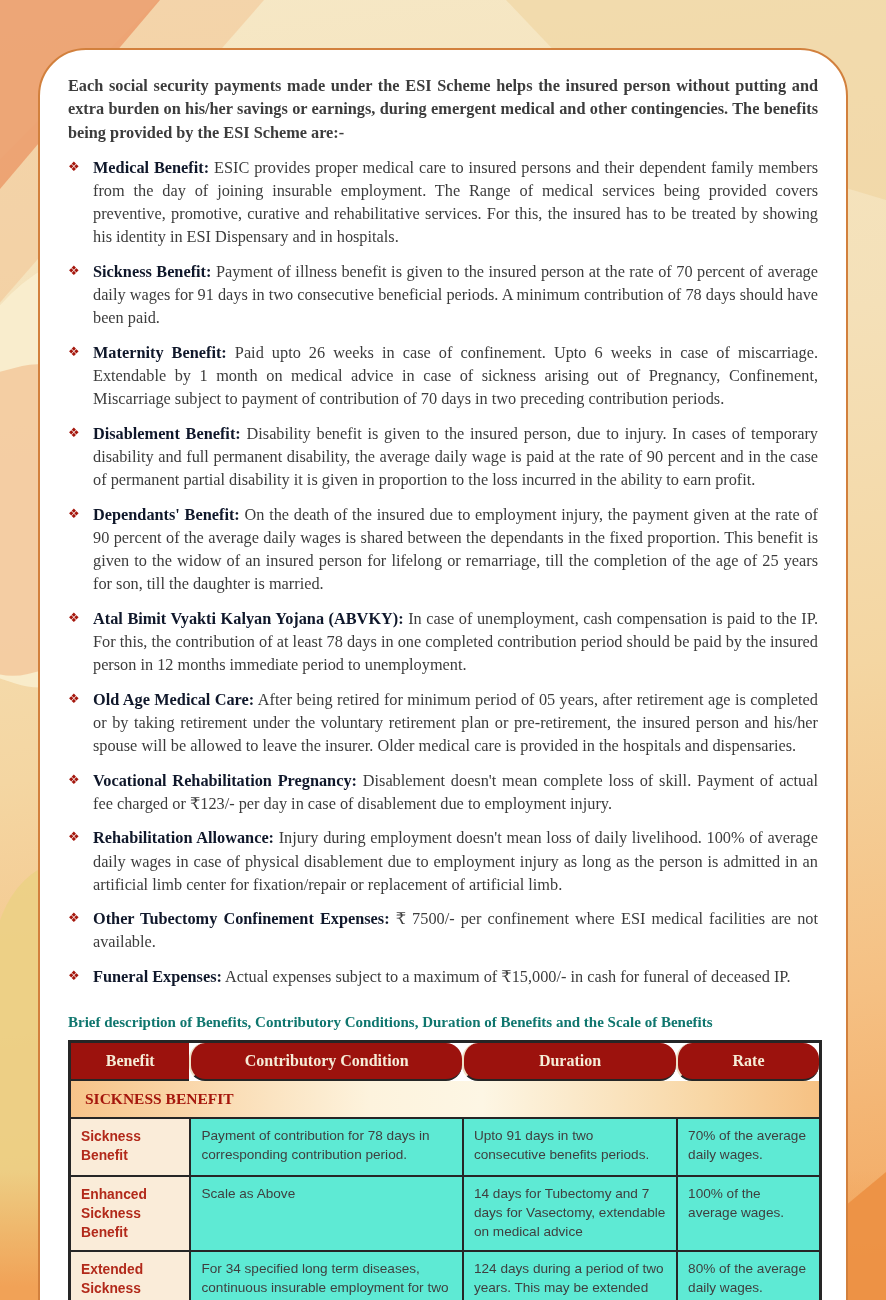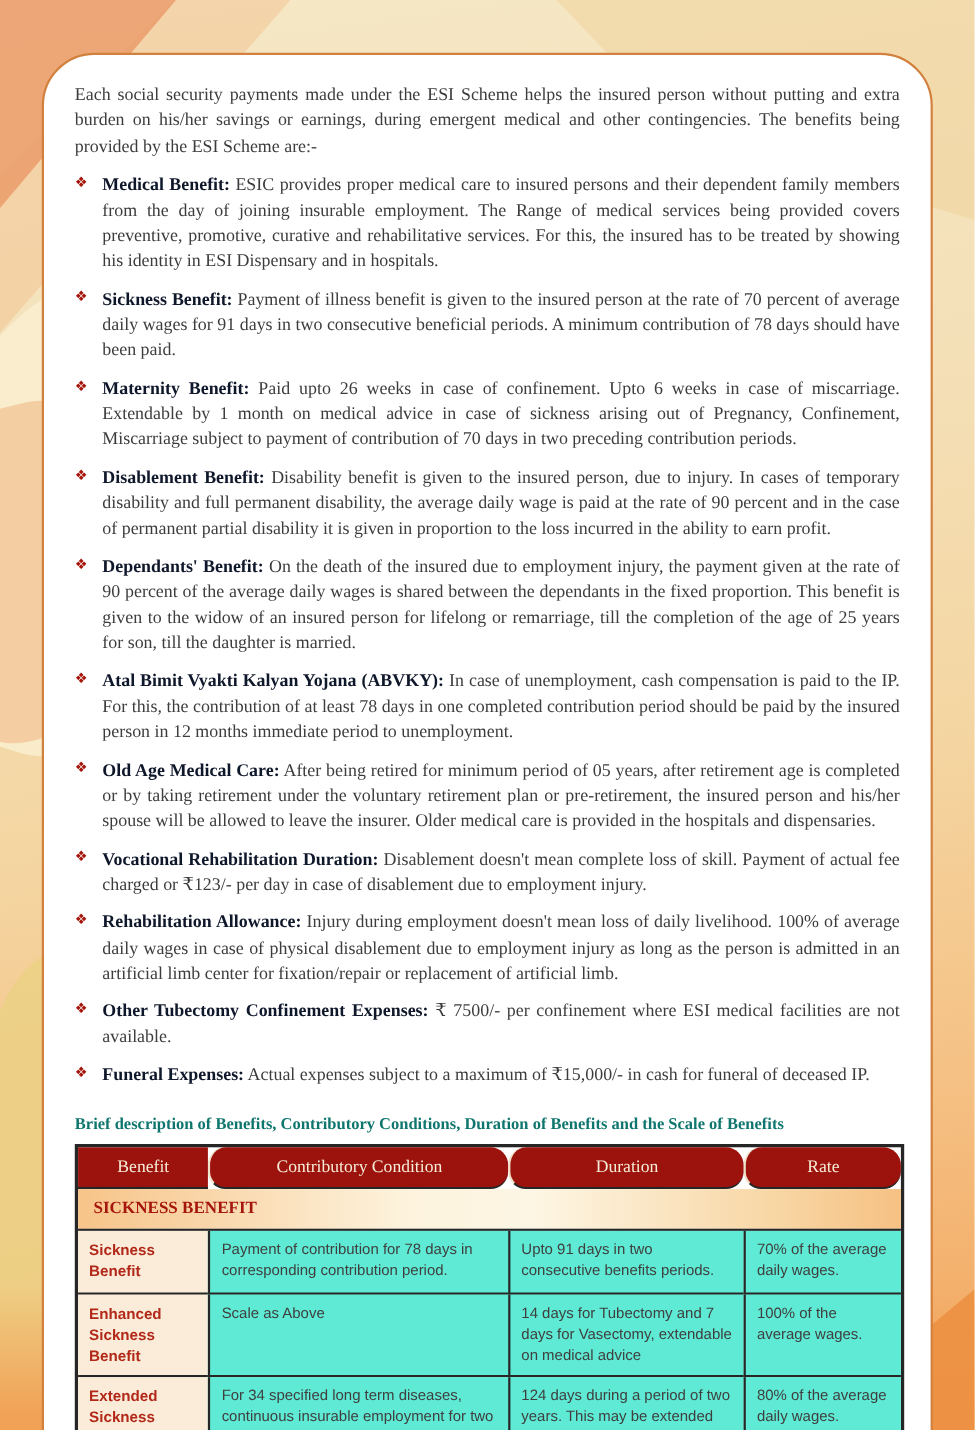--- a/index.html
+++ b/index.html
@@ -33,21 +33,21 @@
   .card {
     position: absolute; z-index: 1;
     left: 38px; top: 48px; width: 810px;
     border-radius: 48px;
     background: #ffffff;
     border: 2px solid #d2803d;
     padding: 24px 28px 36px 28px;
   }
   .intro {
     font-size: 16.3px; line-height: 1.43; color: #3c3c3c;
-    text-align: justify; margin-bottom: 12px;
+    text-align: justify; margin-bottom: 12px; font-weight: bold;
   }
   
   .benefit-item { display: flex; margin-bottom: 11.5px; }
   .bullet-icon {
     flex: 0 0 25px; color: #a5170d; font-size: 13px; line-height: 1.7;
     font-family: "DejaVu Sans", sans-serif;
   }
   .benefit-body {
     flex: 1; font-size: 16.3px; line-height: 1.42; color: #3c3c3c;
     text-align: justify;
@@ -60,21 +60,21 @@
     font-size: 15px; font-weight: bold; color: #0f766e;
   }
 
   
   table.benefits {
     width: 754px; border-collapse: separate; border-spacing: 0;
     border: 3px solid #262626;
   }
   table.benefits th {
     background: #9c120d; color: #f6ecd7;
-    font-size: 16px; font-weight: normal;
+    font-size: 16px; font-weight: bold;
     padding: 9px 4px; text-align: center;
     border-bottom: 2px solid #262626;
   }
   table.benefits th + th { border-left: 2px solid #efe2c8; border-radius: 16px; }
   td.section-cell {
     background: linear-gradient(90deg, #f7c489 0%, #fdf3dd 40%, #fdf6e4 55%, #f8d6a4 85%, #f6c183 100%);
     color: #a5170d; font-weight: bold; font-size: 15.5px;
     padding: 9px 14px; border-bottom: 2px solid #262626;
   }
   td.cell {
@@ -135,21 +135,21 @@
     <div class="benefit-item">
       <span class="bullet-icon">❖</span>
       <p class="benefit-body"><span class="benefit-title">Atal Bimit Vyakti Kalyan Yojana (ABVKY):</span> <span>In case of unemployment, cash compensation is paid to the IP. For this, the contribution of at least 78 days in one completed contribution period should be paid by the insured person in 12 months immediate period to unemployment.</span></p>
     </div>
     <div class="benefit-item">
       <span class="bullet-icon">❖</span>
       <p class="benefit-body"><span class="benefit-title">Old Age Medical Care:</span> <span>After being retired for minimum period of 05 years, after retirement age is completed or by taking retirement under the voluntary retirement plan or pre-retirement, the insured person and his/her spouse will be allowed to leave the insurer. Older medical care is provided in the hospitals and dispensaries.</span></p>
     </div>
     <div class="benefit-item">
       <span class="bullet-icon">❖</span>
-      <p class="benefit-body"><span class="benefit-title">Vocational Rehabilitation Duration:</span> <span>Disablement doesn't mean complete loss of skill. Payment of actual fee charged or ₹123/- per day in case of disablement due to employment injury.</span></p>
+      <p class="benefit-body"><span class="benefit-title">Vocational Rehabilitation Pregnancy:</span> <span>Disablement doesn't mean complete loss of skill. Payment of actual fee charged or ₹123/- per day in case of disablement due to employment injury.</span></p>
     </div>
     <div class="benefit-item">
       <span class="bullet-icon">❖</span>
       <p class="benefit-body"><span class="benefit-title">Rehabilitation Allowance:</span> <span>Injury during employment doesn't mean loss of daily livelihood. 100% of average daily wages in case of physical disablement due to employment injury as long as the person is admitted in an artificial limb center for fixation/repair or replacement of artificial limb.</span></p>
     </div>
     <div class="benefit-item">
       <span class="bullet-icon">❖</span>
       <p class="benefit-body"><span class="benefit-title">Other Tubectomy Confinement Expenses:</span> <span>₹ 7500/- per confinement where ESI medical facilities are not available.</span></p>
     </div>
     <div class="benefit-item">

